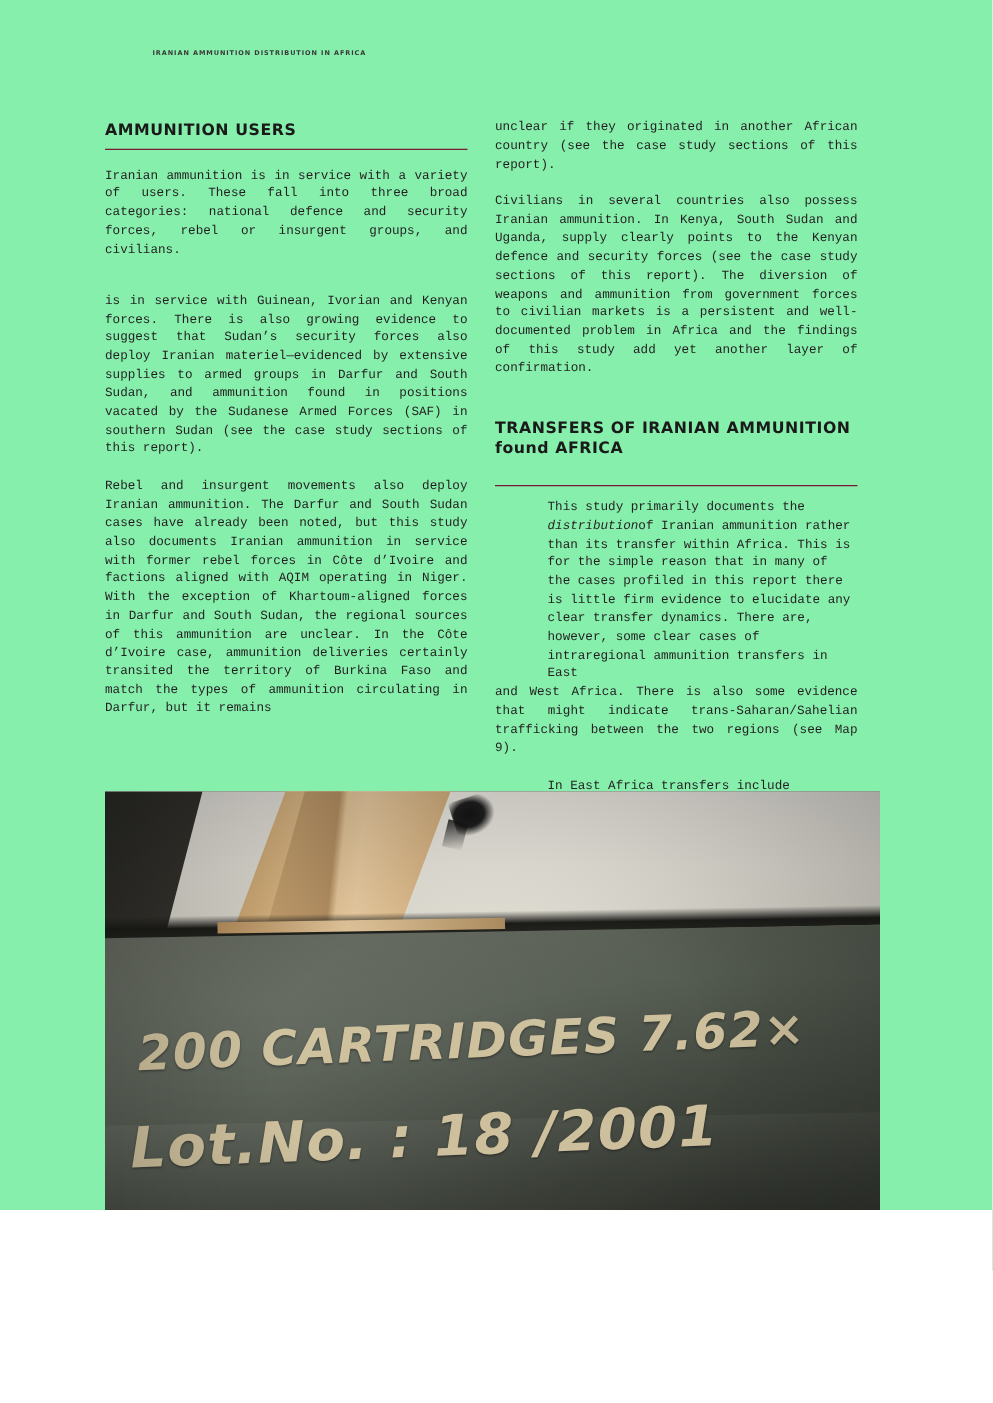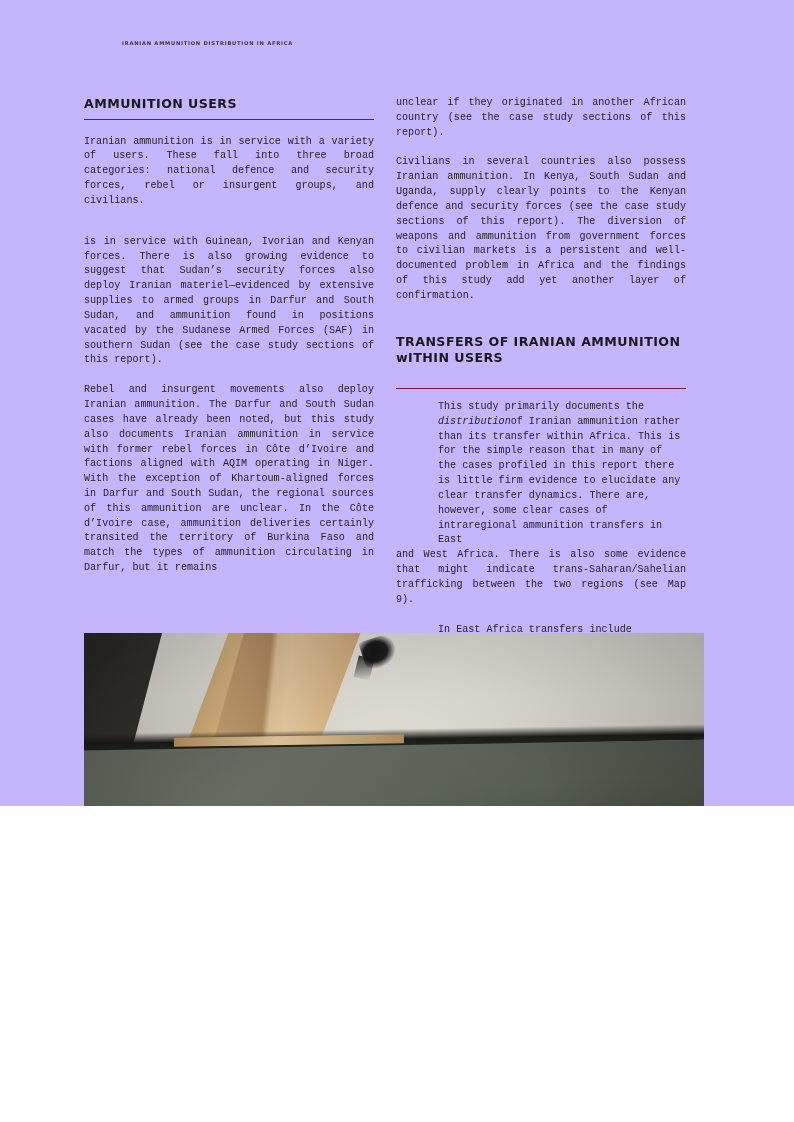--- a/index.html
+++ b/index.html
@@ -7,22 +7,22 @@
     padding: 0;
     background: #ffffff;
   }
   body {
     font-family: "DejaVu Sans", sans-serif;
     color: #231f20;
   }
   .page {
     position: relative;
     width: 794px;
-    height: 806px;
-    background: #c4b5fd;
+    height: 968px;
+    background: #86efac;
     overflow: hidden;
   }
 
   
   .running-head {
     position: absolute;
     left: 122px;
     top: 40px;
     font-family: "DejaVu Sans", sans-serif;
     font-size: 5.2px;
@@ -236,21 +236,21 @@
   <div class="col col-right">
 
     <p class="body">unclear if they originated in another African country (see the case study sections of this report).</p>
 
     <div class="gap-md"></div>
     <p class="body">Civilians  in several countries also  possess Iranian ammunition. In  Kenya, South Sudan and Uganda, supply  clearly  points to the Kenyan defence and security forces (see the case study sections of this report). The diversion of weapons and ammunition from government forces to civilian  markets  is a persistent and well-documented problem in  Africa and the findings of this study add yet another layer of confirmation.</p>
 
     <div class="gap-xl"></div>
     <h2 class="sec-title">
       <span>TRANSFERS  OF IRANIAN  AMMUNITION</span><br>
-      <span>wITHIN USERS</span>
+      <span>found AFRICA</span>
     </h2>
     <div class="gap-md"></div>
     <hr class="rule">
 
     <div class="gap-sm"></div>
     <p class="body ragged"><span>This study primarily documents the </span><em class="it">distribution</em><span>of Iranian  ammunition  rather than its transfer  within Africa. This is  for the simple reason that in many of the cases profiled  in this report there is little firm evidence to elucidate any clear transfer dynamics.  There are, however, some clear cases of intraregional  ammunition  transfers in  East</span></p>
 
     <p class="body">and West Africa. There  is  also  some evidence that might  indicate  trans-Saharan/Sahelian  trafficking between the two regions (see Map 9).</p>
 
     <div class="gap-md"></div>

